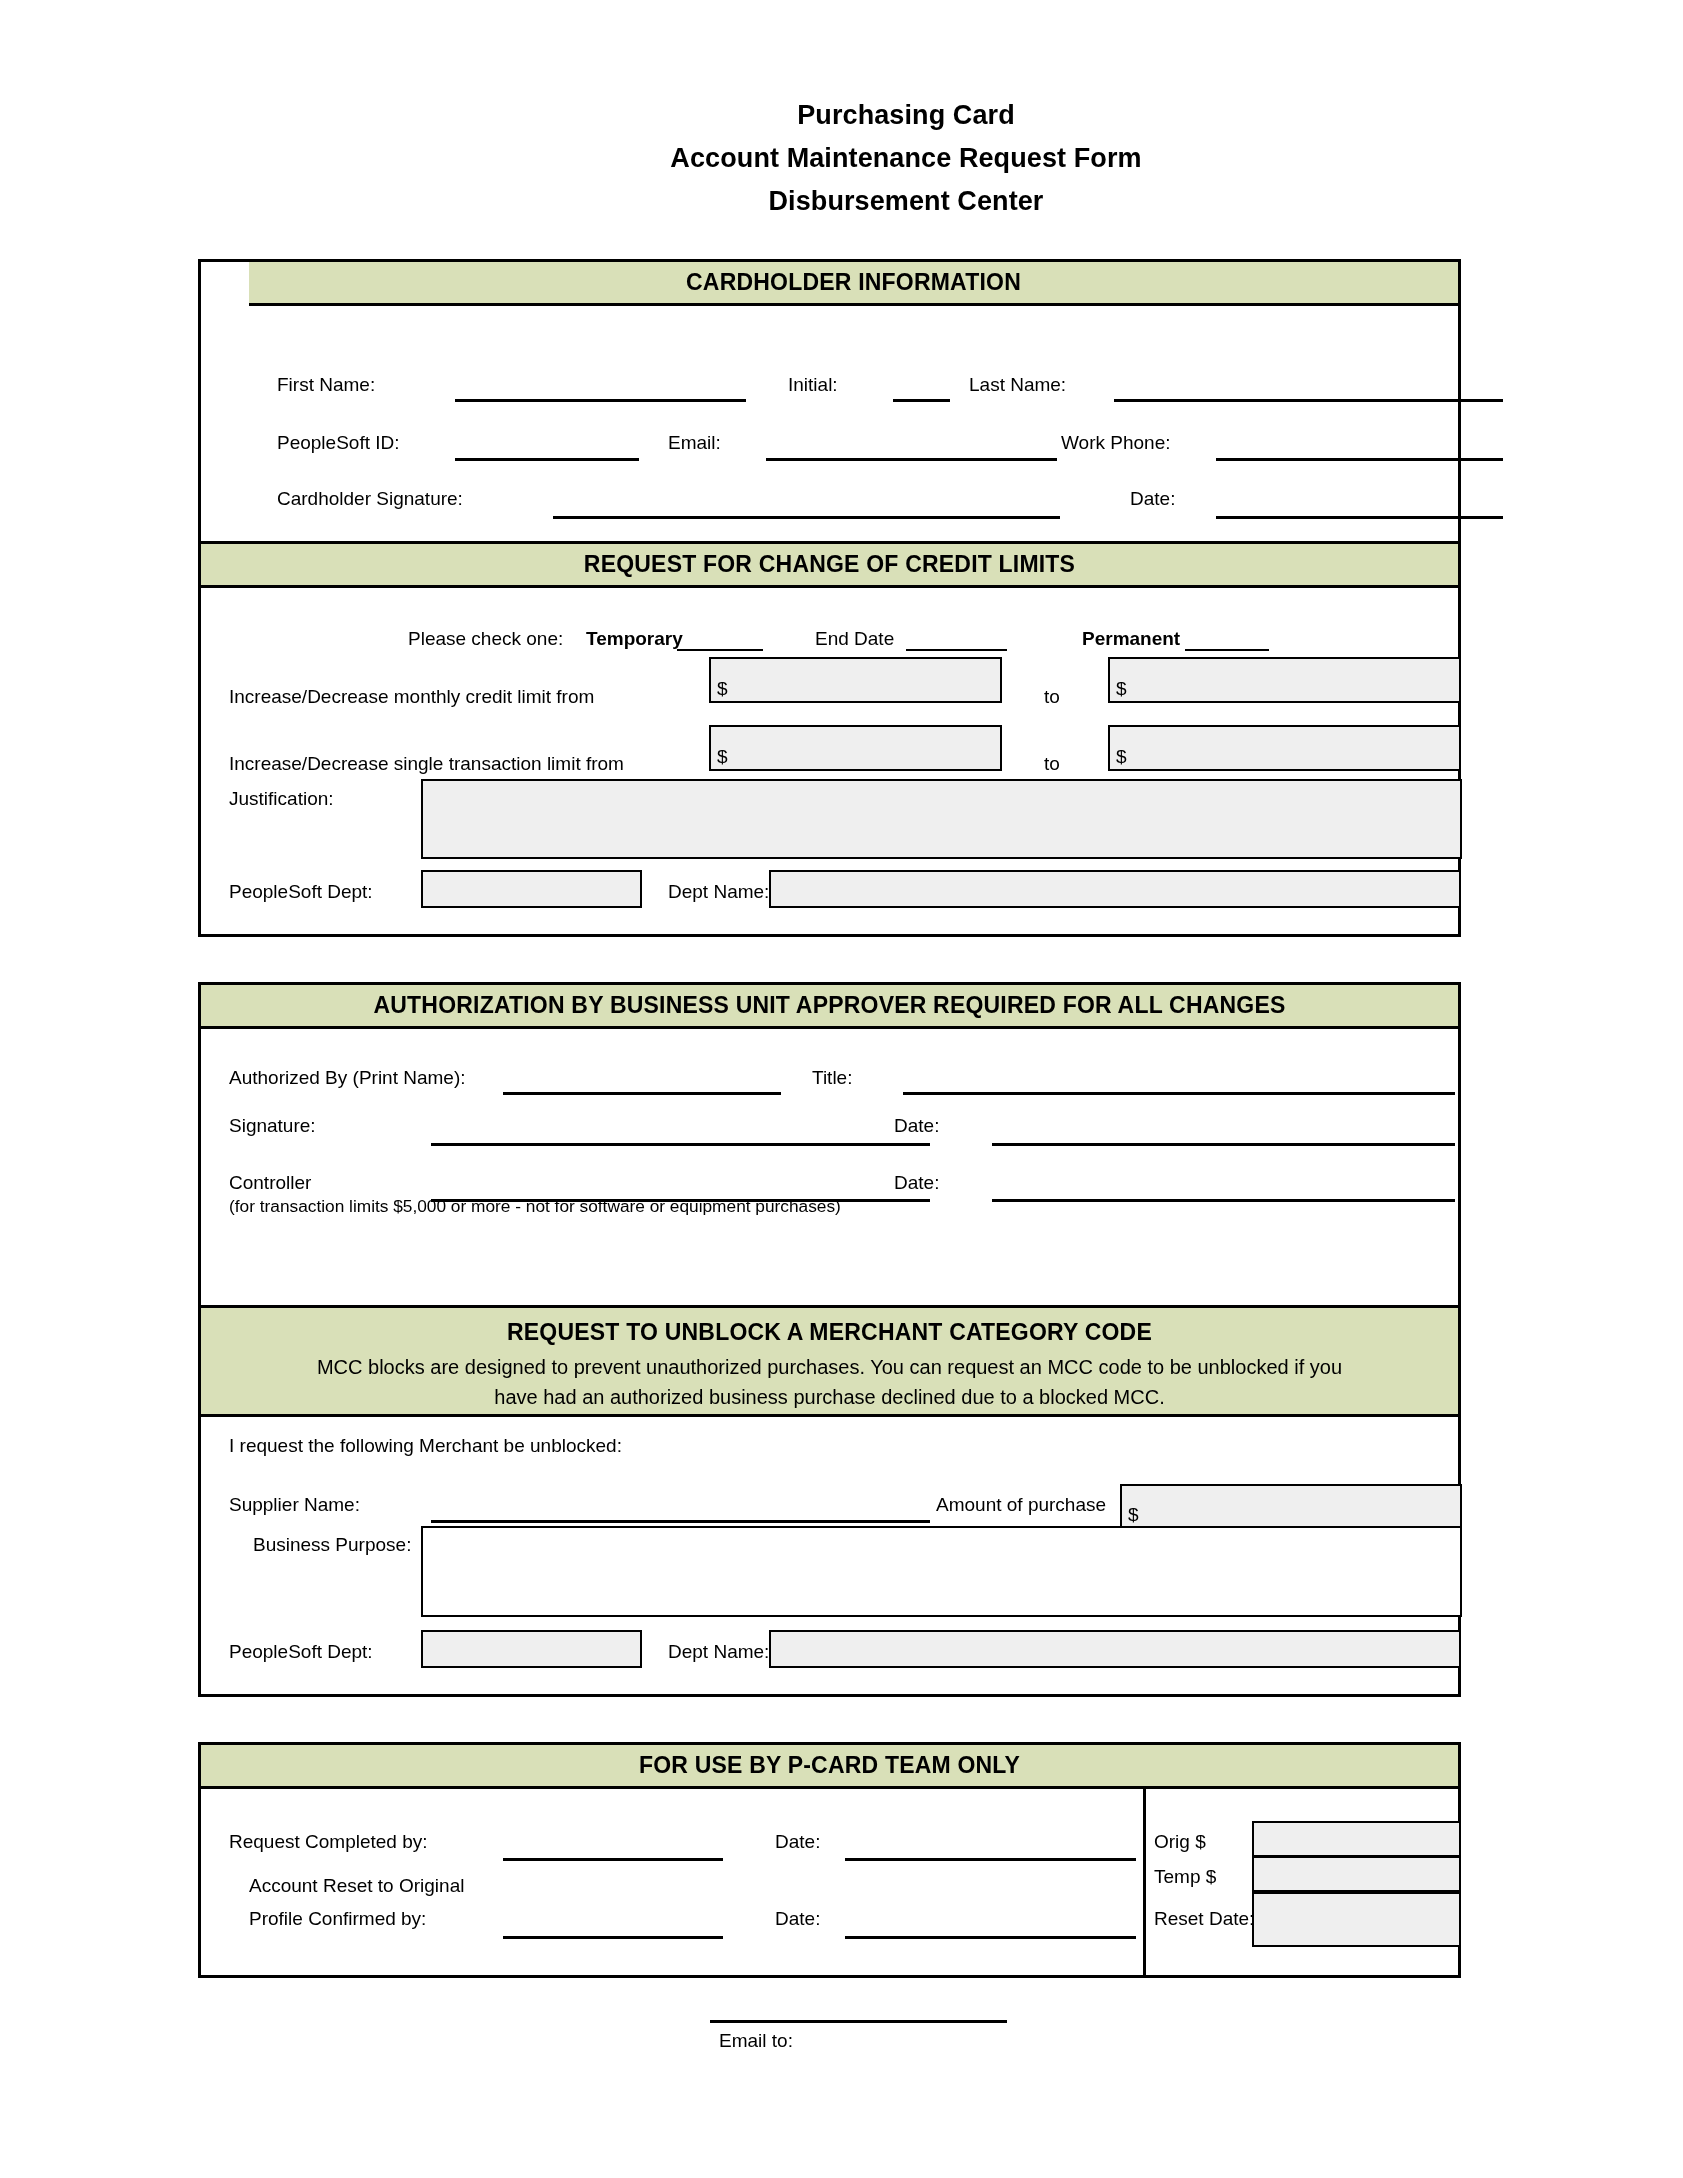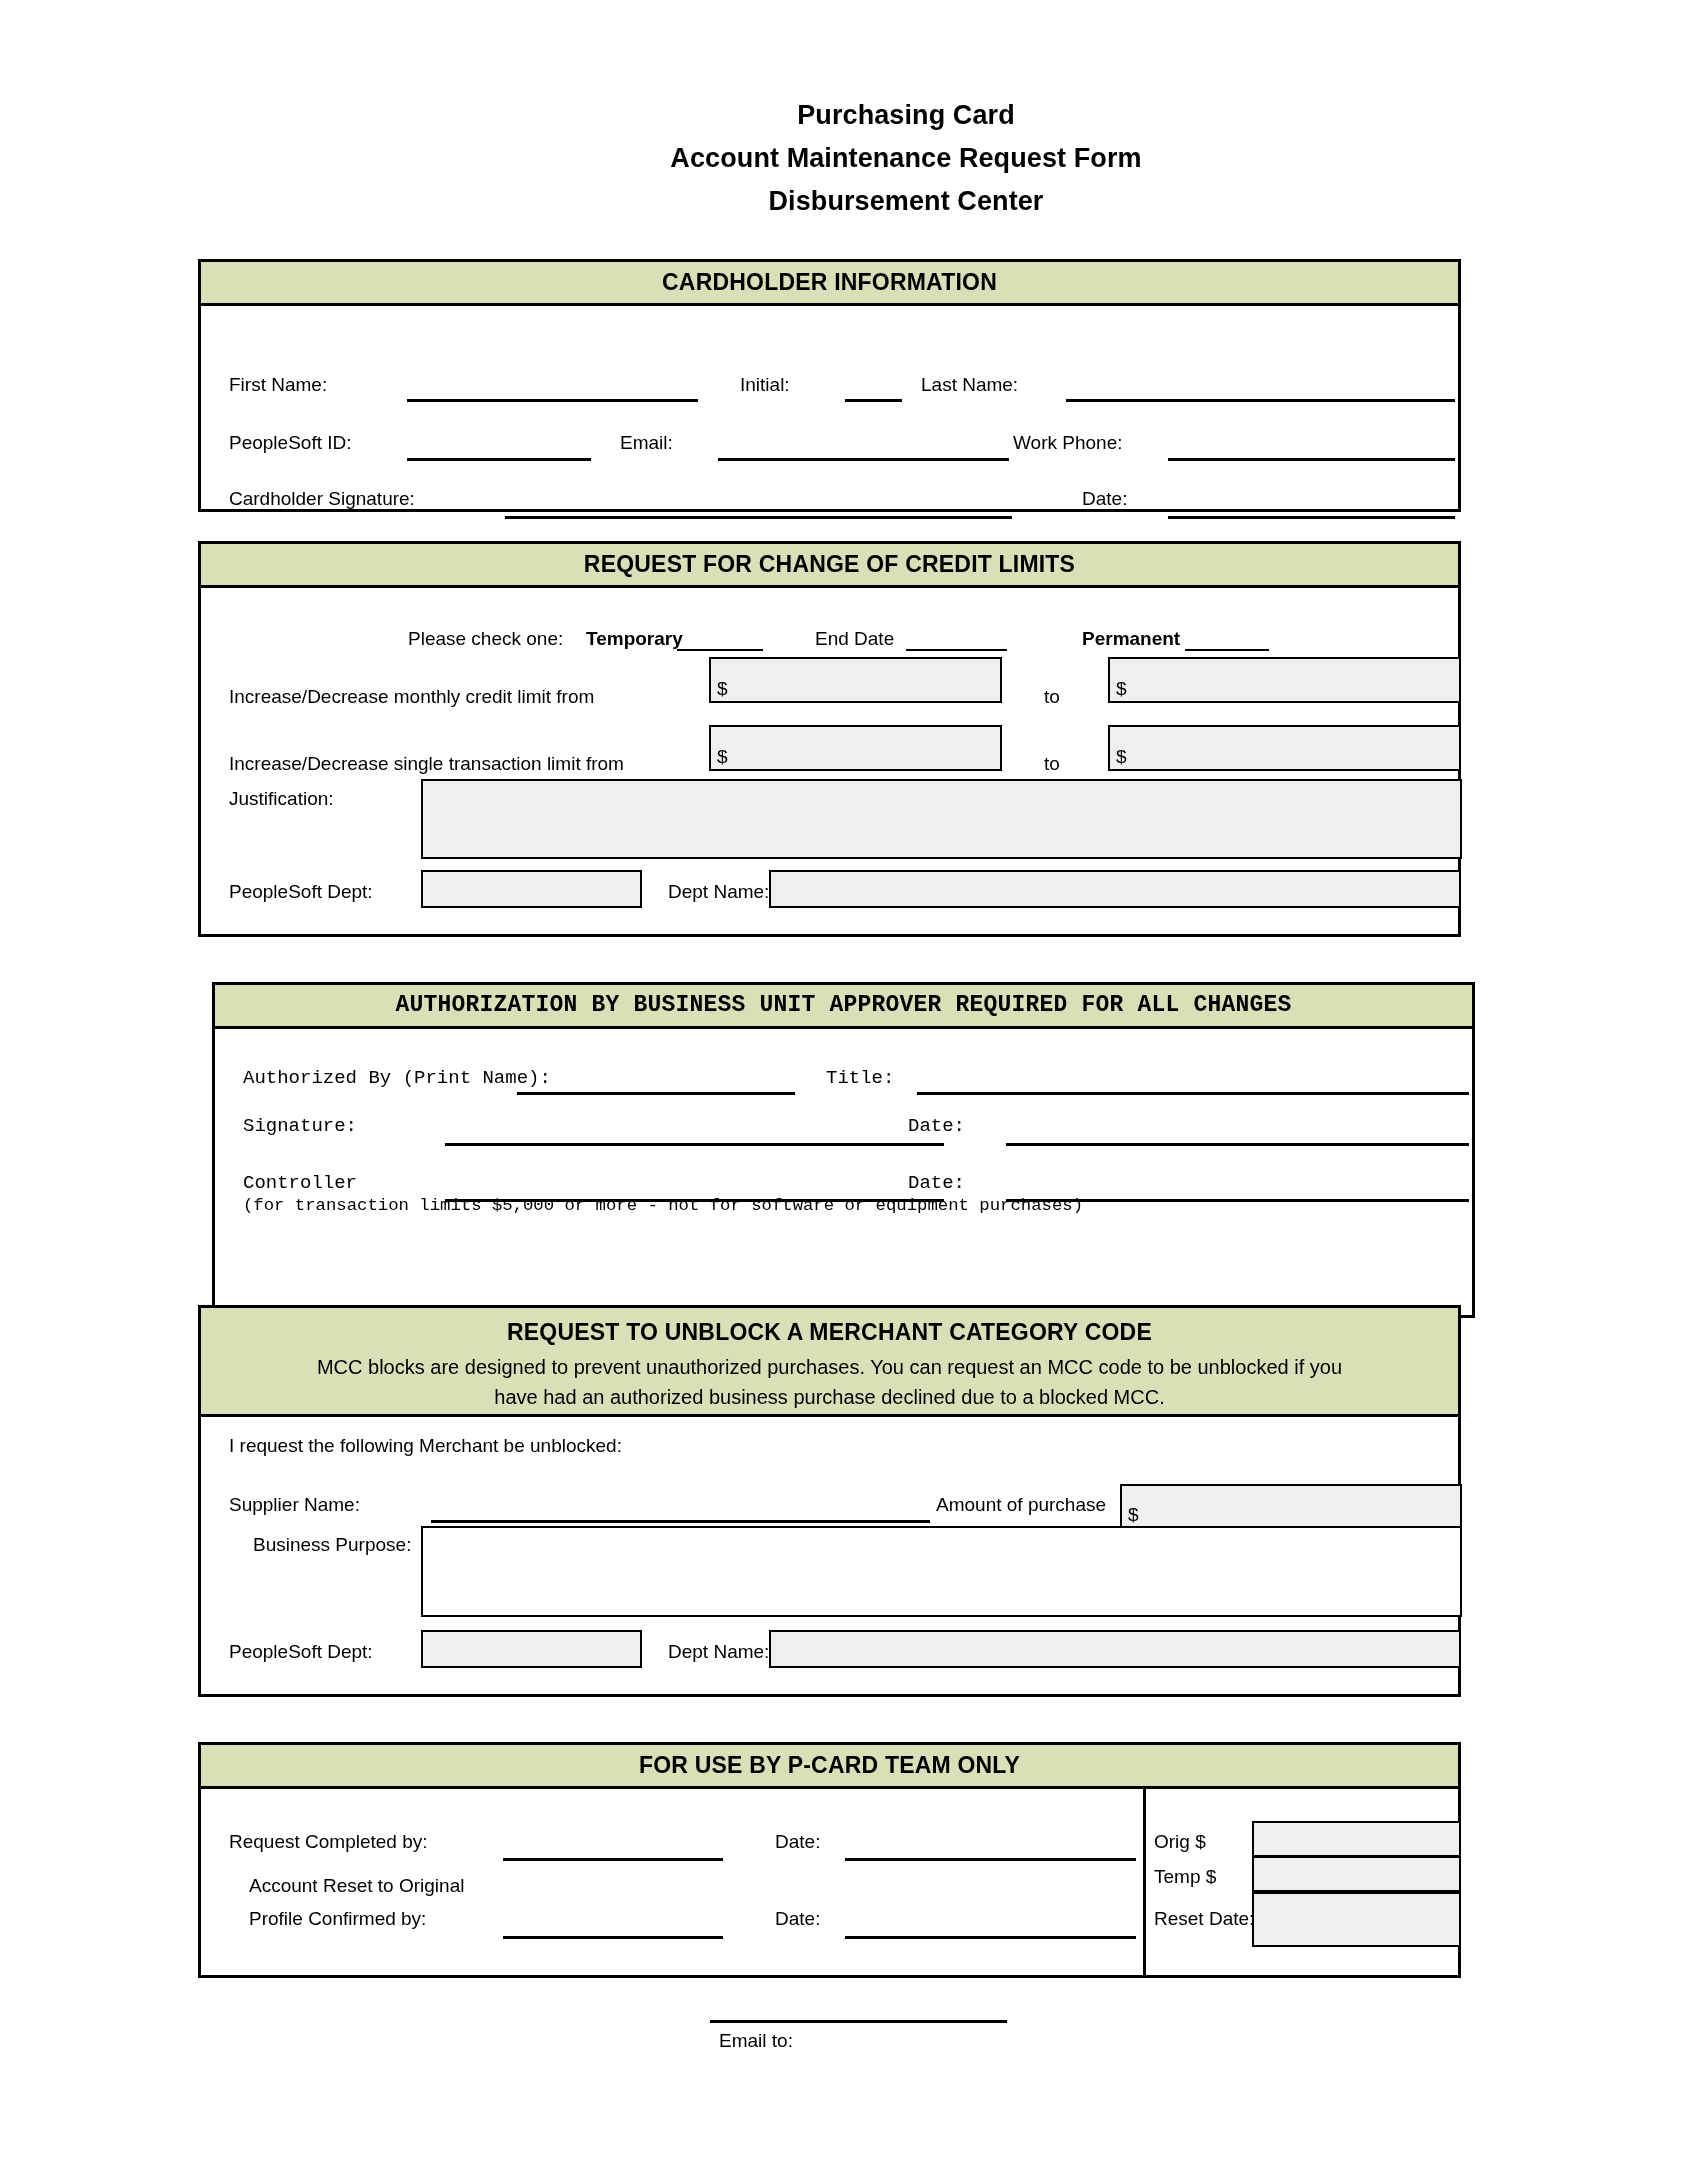--- a/index.html
+++ b/index.html
@@ -90,21 +90,21 @@
 <body>
 
 <div class="page">
 
   <div class="title-block">
     <div class="title-line l1">Purchasing Card</div>
     <div class="title-line l2">Account Maintenance Request Form</div>
     <div class="title-line l3">Disbursement Center</div>
   </div>
 
-  <div class="section" style="left:198px;top:259px;width:1263px;height:253px;">
+  <div class="section" style="left:198px;top:259px;width:1263px;height:328px;padding-left:48px;">
     <div class="band" style="height:44px;">
       <div class="bt">CARDHOLDER INFORMATION</div>
     </div>
     <div class="body" style="height:204px;margin-top:24px;">
 
       <div class="lbl" style="left:28px;top:44px;">First Name:</div>
       <div class="rule" style="left:206px;top:69px;width:291px;"></div>
 
       <div class="lbl" style="left:539px;top:44px;">Initial:</div>
       <div class="rule" style="left:644px;top:69px;width:57px;"></div>
@@ -166,21 +166,21 @@
       <div class="lbl" style="left:28px;top:200px;">Justification:</div>
       <div class="box" style="left:220px;top:191px;width:1041px;height:80px;"></div>
 
       <div class="lbl" style="left:28px;top:293px;">PeopleSoft Dept:</div>
       <div class="box" style="left:220px;top:282px;width:221px;height:38px;"></div>
       <div class="lbl" style="left:467px;top:293px;">Dept Name:</div>
       <div class="box" style="left:568px;top:282px;width:692px;height:38px;"></div>
     </div>
   </div>
 
-  <div class="section" style="left:212px;top:982px;width:1263px;height:336px;font-family:Liberation Mono, monospace;">
+  <div class="section" style="left:198px;top:982px;width:1263px;height:336px;">
     <div class="band" style="height:44px;">
       <div class="bt">AUTHORIZATION BY BUSINESS UNIT APPROVER REQUIRED FOR ALL CHANGES</div>
     </div>
     <div class="body" style="height:226px;">
 
       <div class="lbl" style="left:28px;top:38px;">Authorized By  (Print Name):</div>
       <div class="rule" style="left:302px;top:63px;width:278px;"></div>
 
       <div class="lbl" style="left:611px;top:38px;">Title:</div>
       <div class="rule" style="left:702px;top:63px;width:552px;"></div>

